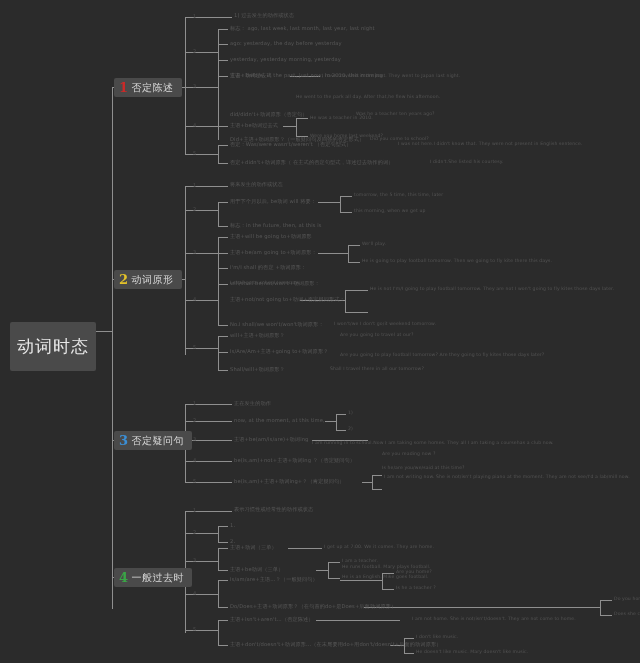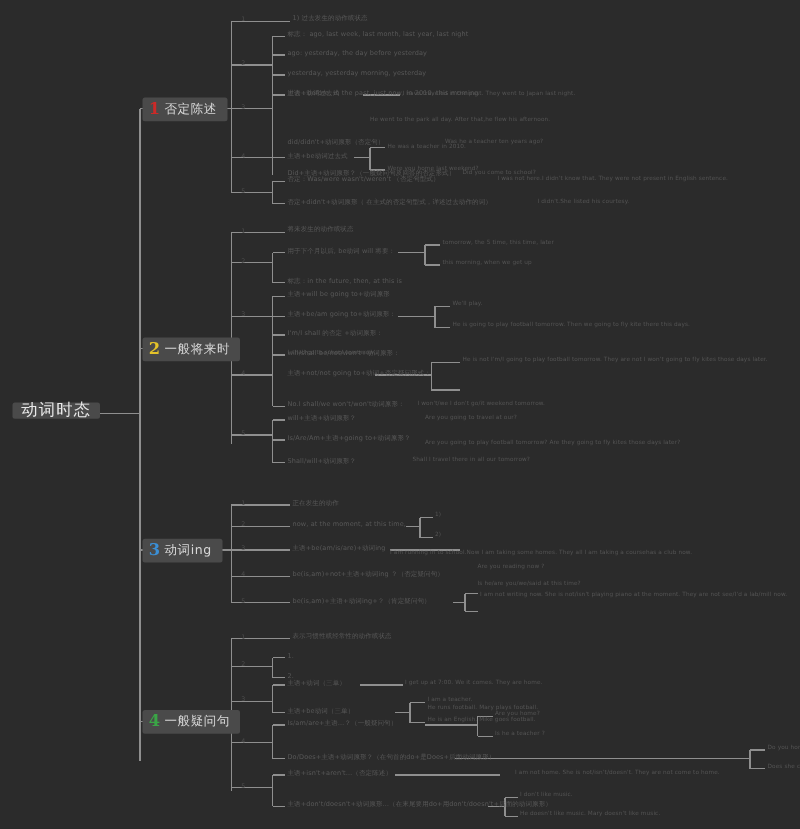--- a/index.html
+++ b/index.html
@@ -14,22 +14,22 @@
   svg.lines{position:absolute;left:0;top:0;width:640px;height:663px;pointer-events:none;}
   .node{
     position:absolute;
     white-space:nowrap;
     line-height:1;
   }
   
   .root-node{
     background:#4a4a4a;
     color:#e8e8e8;
-    font-size:13px;
-    padding:0 7px;
+    font-size:17px;
+    padding:16px 7px;
     border-radius:2px;
     letter-spacing:1px;
   }
   
   .l1-node{
     background:#4a4a4a;
     border-radius:2px;
     padding:3px 8px 3px 5px;
     display:flex;
     align-items:center;
@@ -236,29 +236,29 @@
   </svg>
 
   <div class="node root-node" style="left:10px;top:322px;">动词时态</div>
 
   <div class="node l1-node" style="left:114px;top:78px;">
     <span class="l1-num n1">1</span>
     <span>否定陈述</span>
   </div>
   <div class="node l1-node" style="left:114px;top:270px;">
     <span class="l1-num n2">2</span>
-    <span>一般将来时</span>
+    <span>动词原形</span>
   </div>
   <div class="node l1-node" style="left:114px;top:431px;">
     <span class="l1-num n3">3</span>
-    <span>动词ing</span>
+    <span>否定疑问句</span>
   </div>
   <div class="node l1-node" style="left:114px;top:568px;">
     <span class="l1-num n4">4</span>
-    <span>一般疑问句</span>
+    <span>一般过去时</span>
   </div>
 
   <div class="node l2-node" style="left:193px;top:14px;">1</div>
   <div class="node l3-node" style="left:234px;top:13px;">1) 过去发生的动作或状态</div>
 
   <div class="node l2-node" style="left:193px;top:49px;">2</div>
   <div class="node l3-node" style="left:230px;top:26px;">标志：  ago, last week, last month, last year, last night</div>
   <div class="node l3-node" style="left:230px;top:41px;">ago: yesterday, the day before yesterday</div>
   <div class="node l3-node" style="left:230px;top:57px;">yesterday, yesterday morning, yesterday</div>
   <div class="node l3-node" style="left:230px;top:73px;">过去：before, in the past, just now, in 2010, this morning</div>

